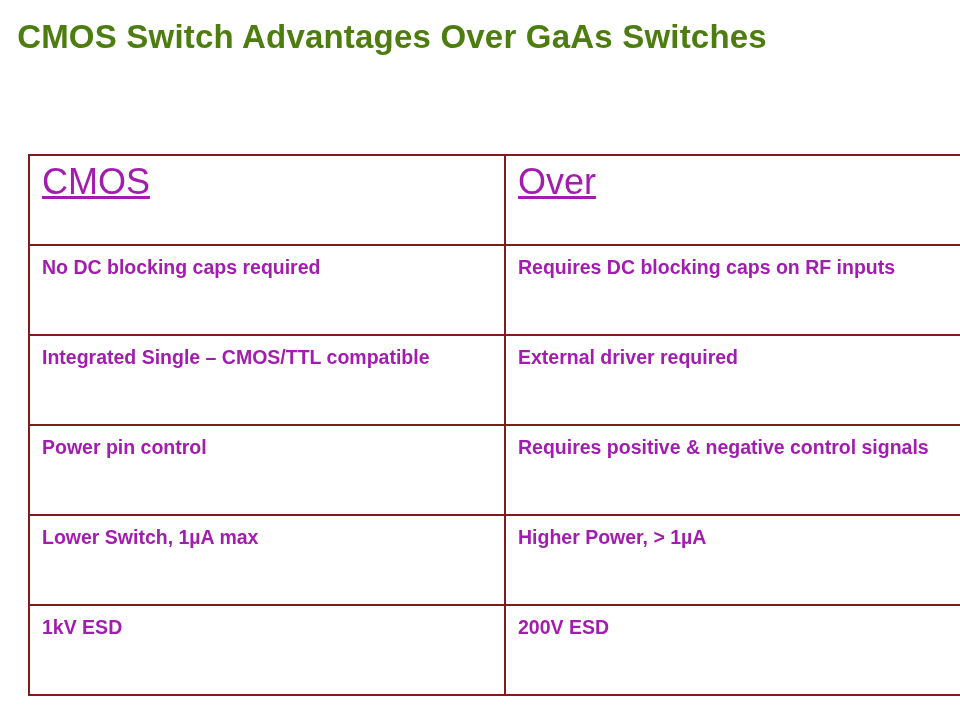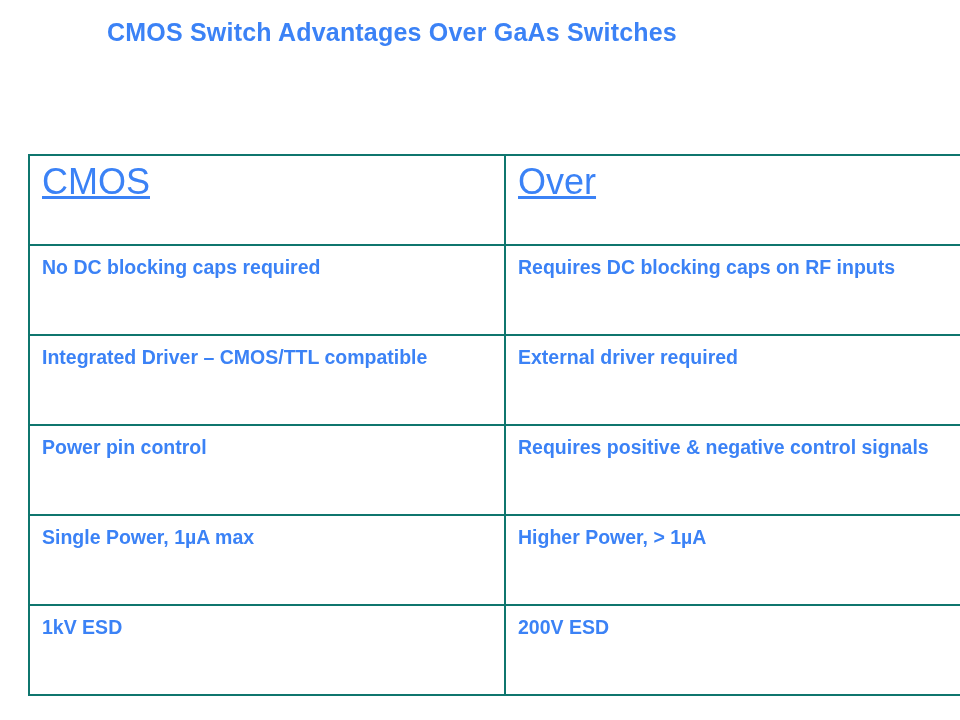--- a/index.html
+++ b/index.html
@@ -19,44 +19,44 @@
     width: 960px;
     height: 720px;
     box-sizing: border-box;
   }
   .slide-title {
     position: absolute;
     top: 18px;
     left: 0;
     width: 784px;
     text-align: center;
-    font-size: 25px;
+    font-size: 33px;
     font-weight: bold;
     letter-spacing: 0.2px;
-    color: #3b82f6;
+    color: #4d7c0f;
   }
   .table-wrap {
     position: absolute;
     top: 154px;
     left: 28px;
     width: 904px;
   }
   table.compare {
     border-collapse: collapse;
     width: 904px;
     table-layout: fixed;
   }
   table.compare td {
-    border: 2px solid #0f766e;
+    border: 2px solid #7f1d1d;
     vertical-align: top;
     padding: 10px 10px 10px 12px;
     font-size: 19.5px;
     font-weight: bold;
     line-height: 1.18;
-    color: #3b82f6;
+    color: #a21caf;
   }
   table.compare tr.header-row td {
     padding: 6px 10px 10px 12px;
     height: 72px;
   }
   .header-text {
     font-size: 36px;
     font-weight: normal;
     text-decoration: underline;
     line-height: 1.1;
@@ -85,29 +85,29 @@
           </td>
           <td class="col-right">
             <span class="header-text">Over</span>
           </td>
         </tr>
         <tr class="body-row">
           <td class="col-left">No DC blocking caps required</td>
           <td class="col-right">Requires DC blocking caps on RF inputs</td>
         </tr>
         <tr class="body-row">
-          <td class="col-left">Integrated Driver – CMOS/TTL compatible</td>
+          <td class="col-left">Integrated Single – CMOS/TTL compatible</td>
           <td class="col-right">External driver required</td>
         </tr>
         <tr class="body-row">
           <td class="col-left">Power pin control</td>
           <td class="col-right">Requires positive &amp; negative control signals</td>
         </tr>
         <tr class="body-row">
-          <td class="col-left">Single Power,  1µA max</td>
+          <td class="col-left">Lower Switch,  1µA max</td>
           <td class="col-right">Higher Power,  &gt; 1µA</td>
         </tr>
         <tr class="body-row">
           <td class="col-left">1kV ESD</td>
           <td class="col-right">200V ESD</td>
         </tr>
       </tbody>
     </table>
   </div>
 

